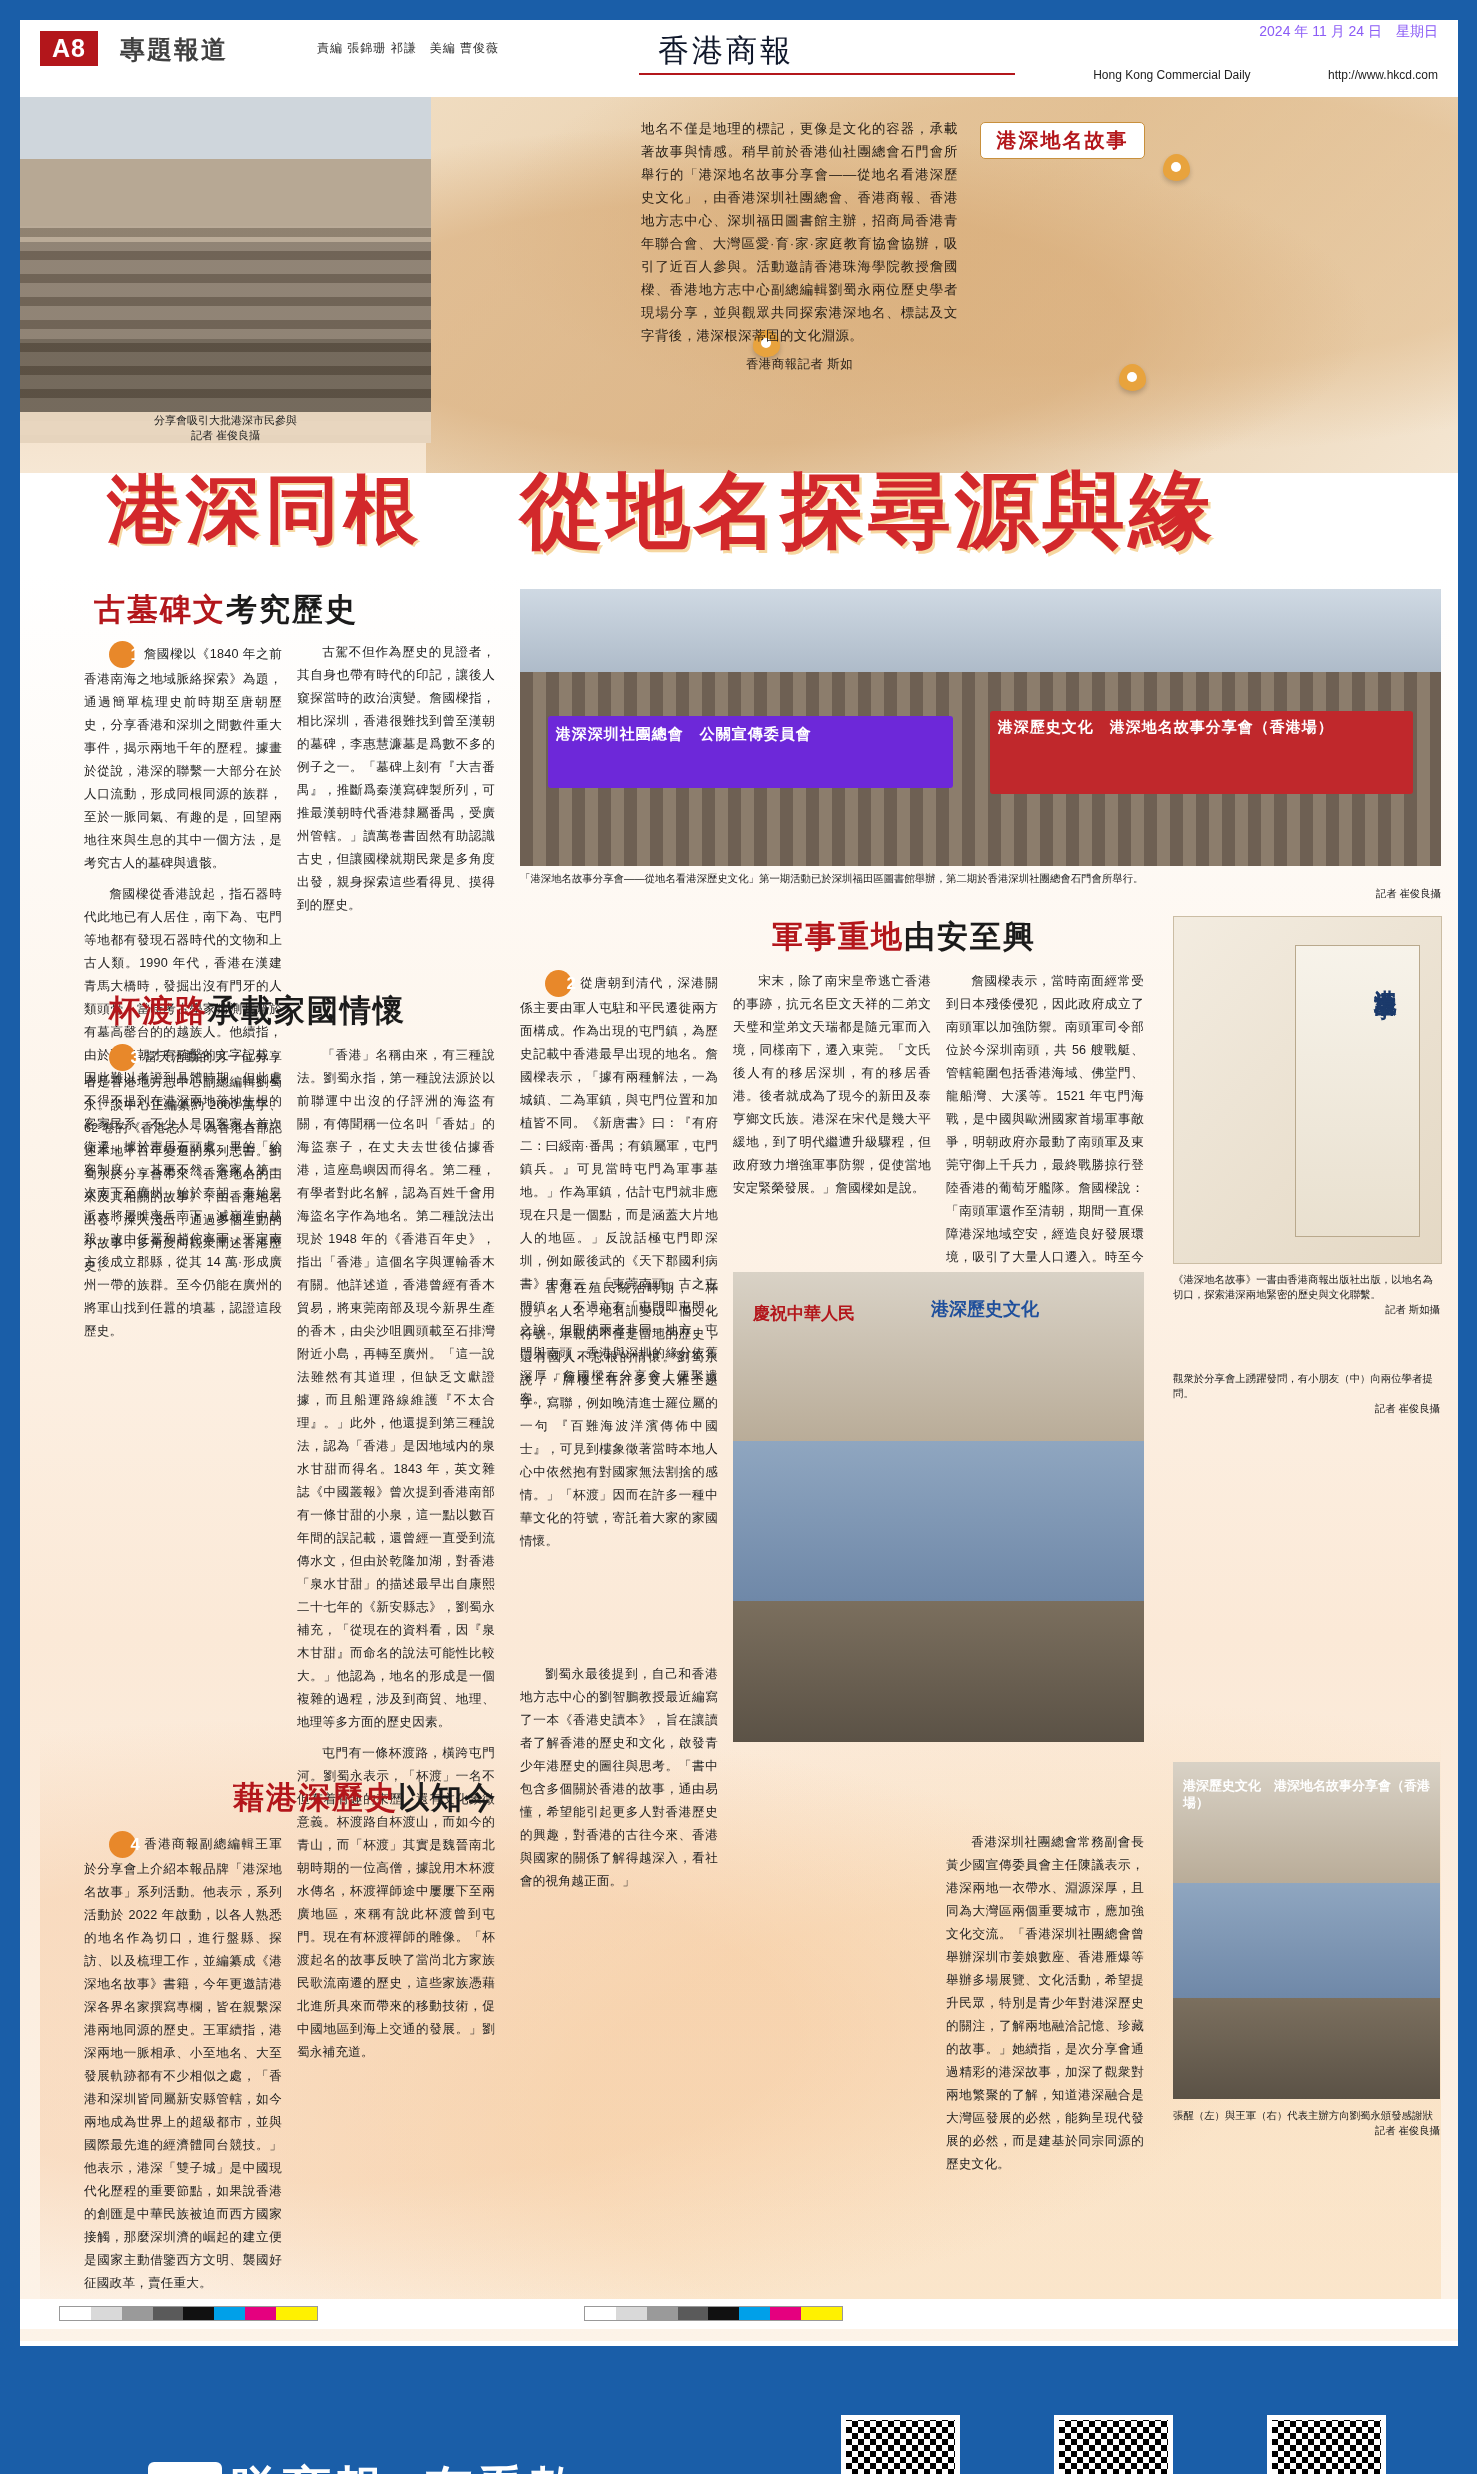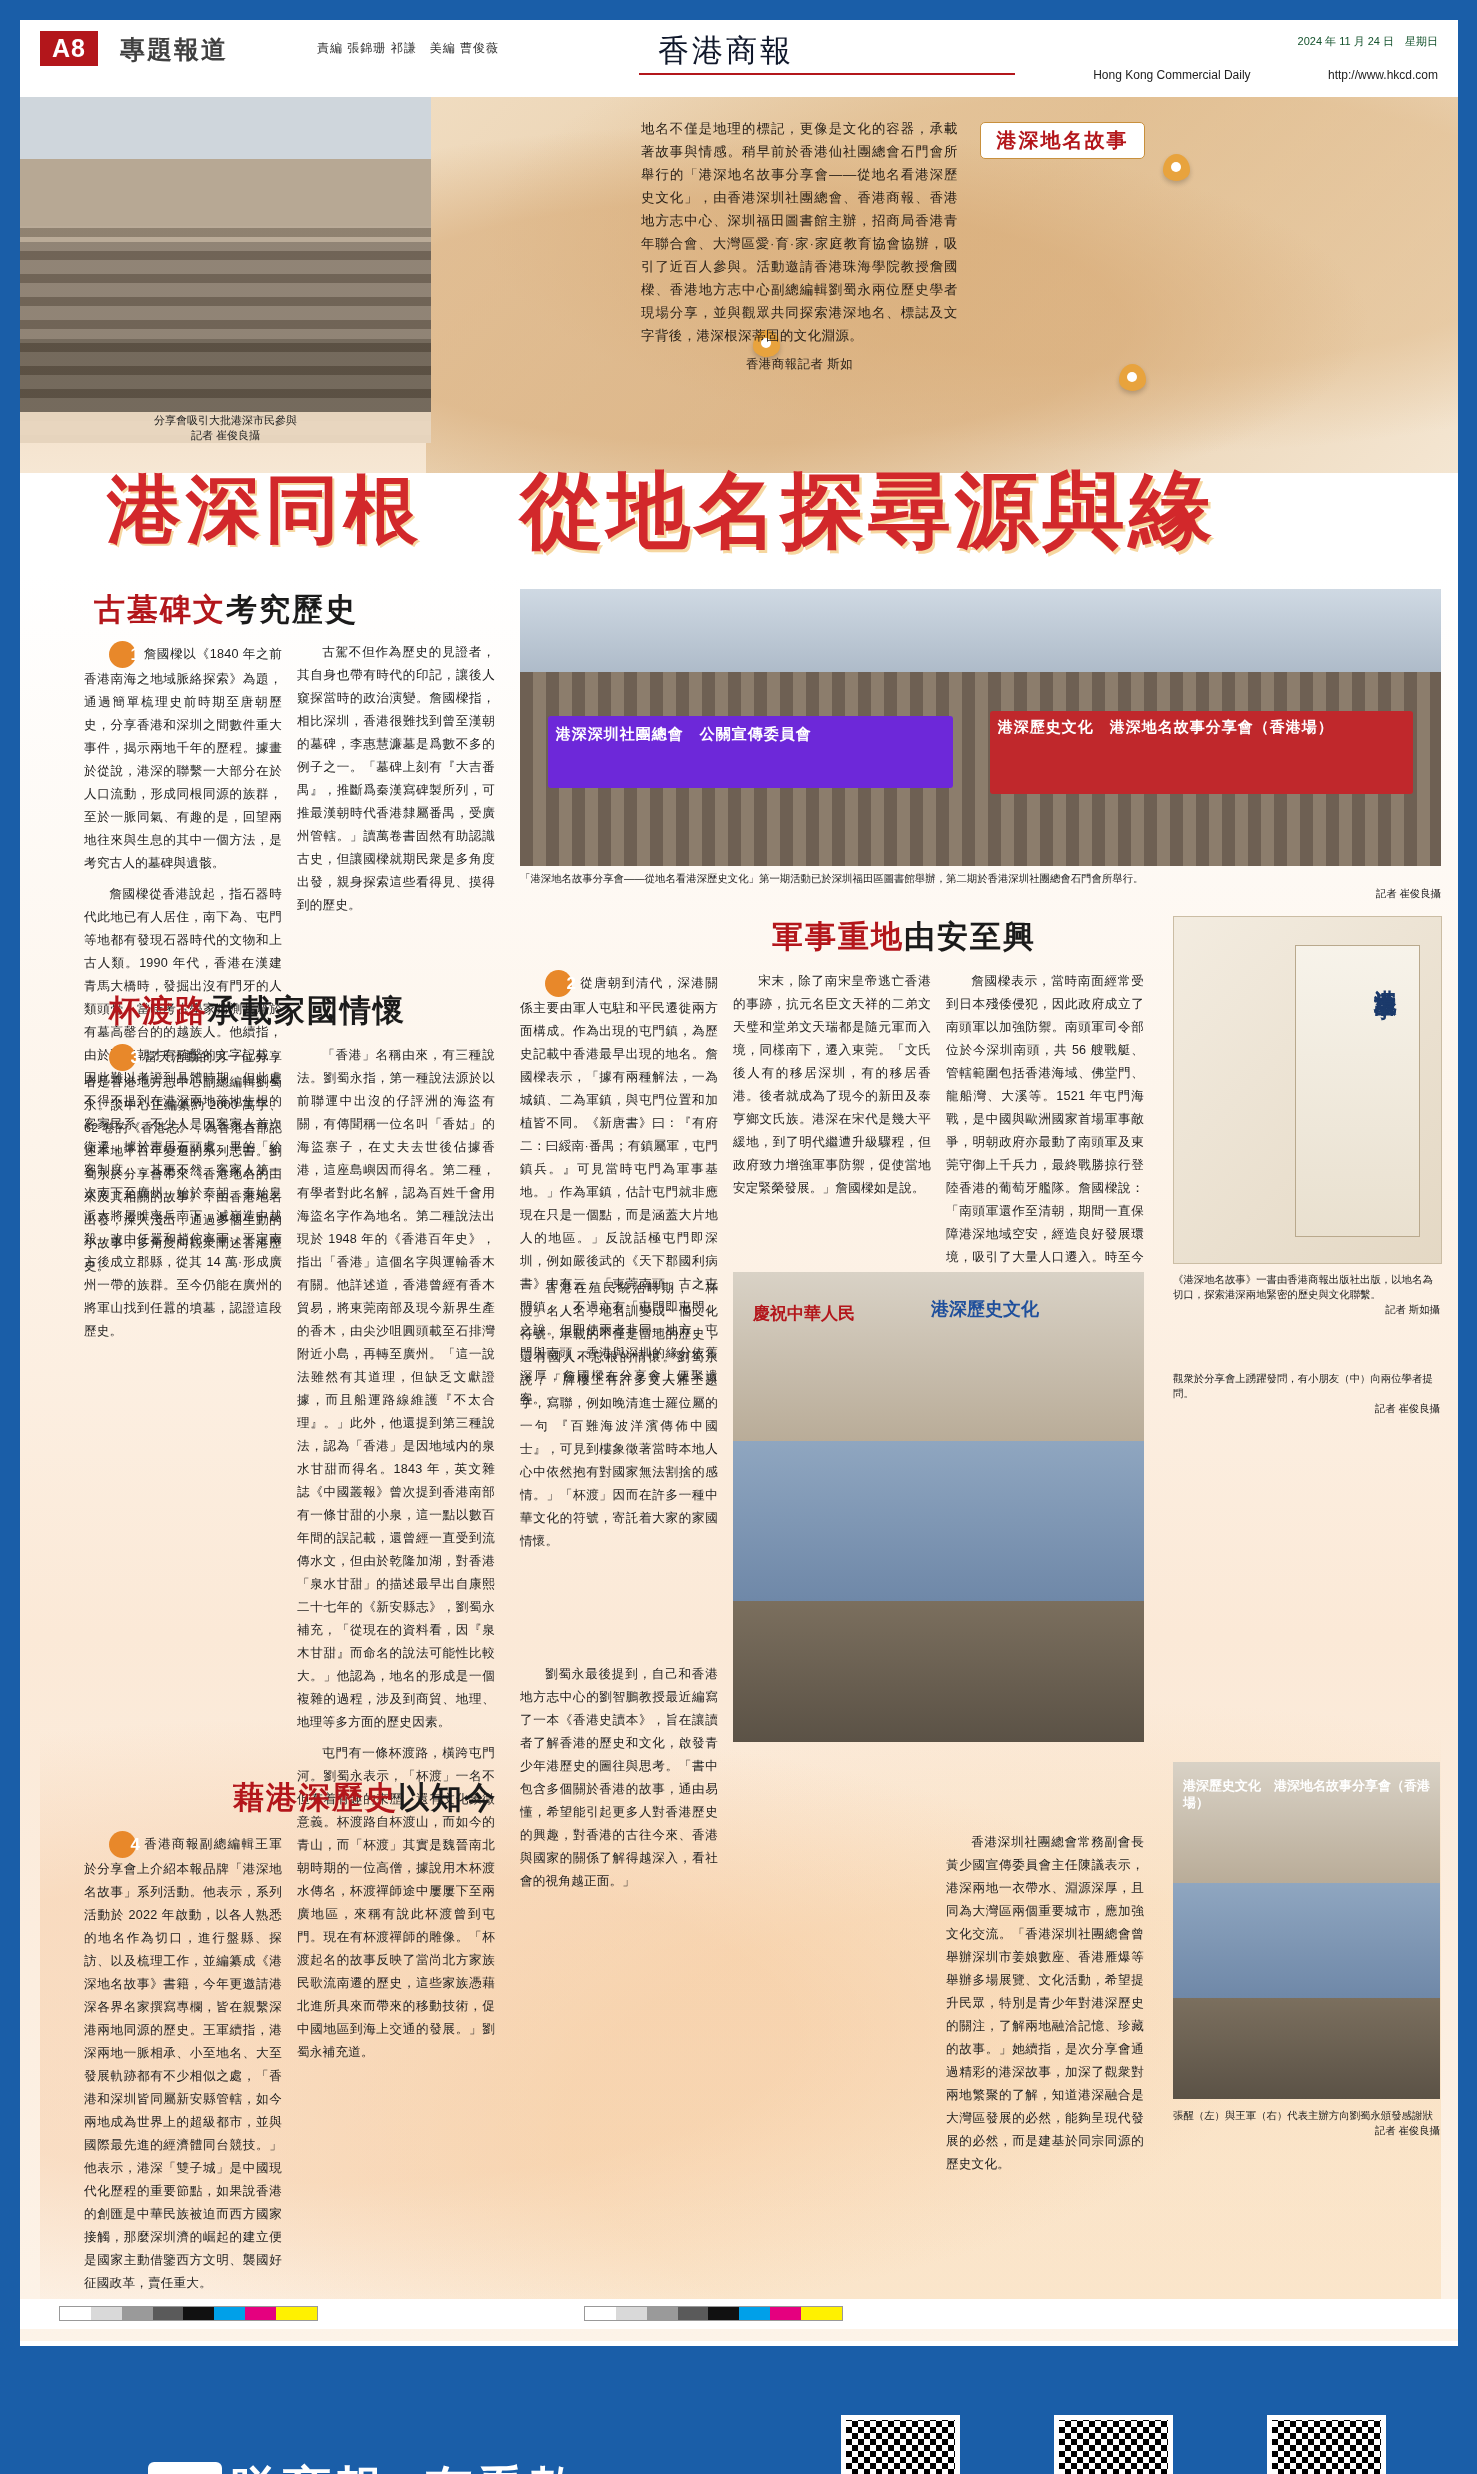--- a/index.html
+++ b/index.html
@@ -15,21 +15,21 @@
     box-shadow:0 0 0 2px #1a5ea8;
     overflow:hidden;
   }
   
   .masthead{position:absolute;left:0;top:0;width:1438px;height:77px;background:#fff;border-bottom:1.5px solid #b3161b;}
   .mh-badge{position:absolute;left:20px;top:11px;width:58px;height:35px;background:#b3161b;color:#fff;font-size:25px;font-weight:bold;display:flex;align-items:center;justify-content:center;letter-spacing:1px;}
   .mh-section{position:absolute;left:100px;top:13px;font-size:25px;font-weight:bold;color:#404040;letter-spacing:2px;}
   .mh-credits{position:absolute;left:297px;top:20px;font-size:12px;color:#333;letter-spacing:1px;}
   .mh-title{position:absolute;left:638px;top:10px;font-size:31px;font-weight:normal;color:#0f172a;letter-spacing:3px;}
   .mh-rule{position:absolute;left:619px;top:53px;width:376px;height:1.5px;background:#b3161b;}
-  .mh-date{position:absolute;right:20px;top:14px;font-size:11px;color:#14532d;}
+  .mh-date{position:absolute;right:20px;top:3px;font-size:14px;color:#8b5cf6;}
   .mh-en{position:absolute;right:20px;top:48px;font-size:12px;color:#222;}
   .mh-en .u{margin-left:74px;}
 
   
   .hero{position:absolute;left:0;top:77px;width:1438px;height:376px;overflow:hidden;
     background:linear-gradient(180deg,#f2dfc8 0%,#eed4b6 45%,#f6e7d4 100%);}
   .hero-map{position:absolute;left:406px;top:0;width:1032px;height:376px;
     background:
       radial-gradient(ellipse at 30% 60%, rgba(214,167,114,.55) 0 38%, rgba(214,167,114,0) 62%),
       radial-gradient(ellipse at 70% 35%, rgba(222,181,129,.5) 0 40%, rgba(222,181,129,0) 65%),

